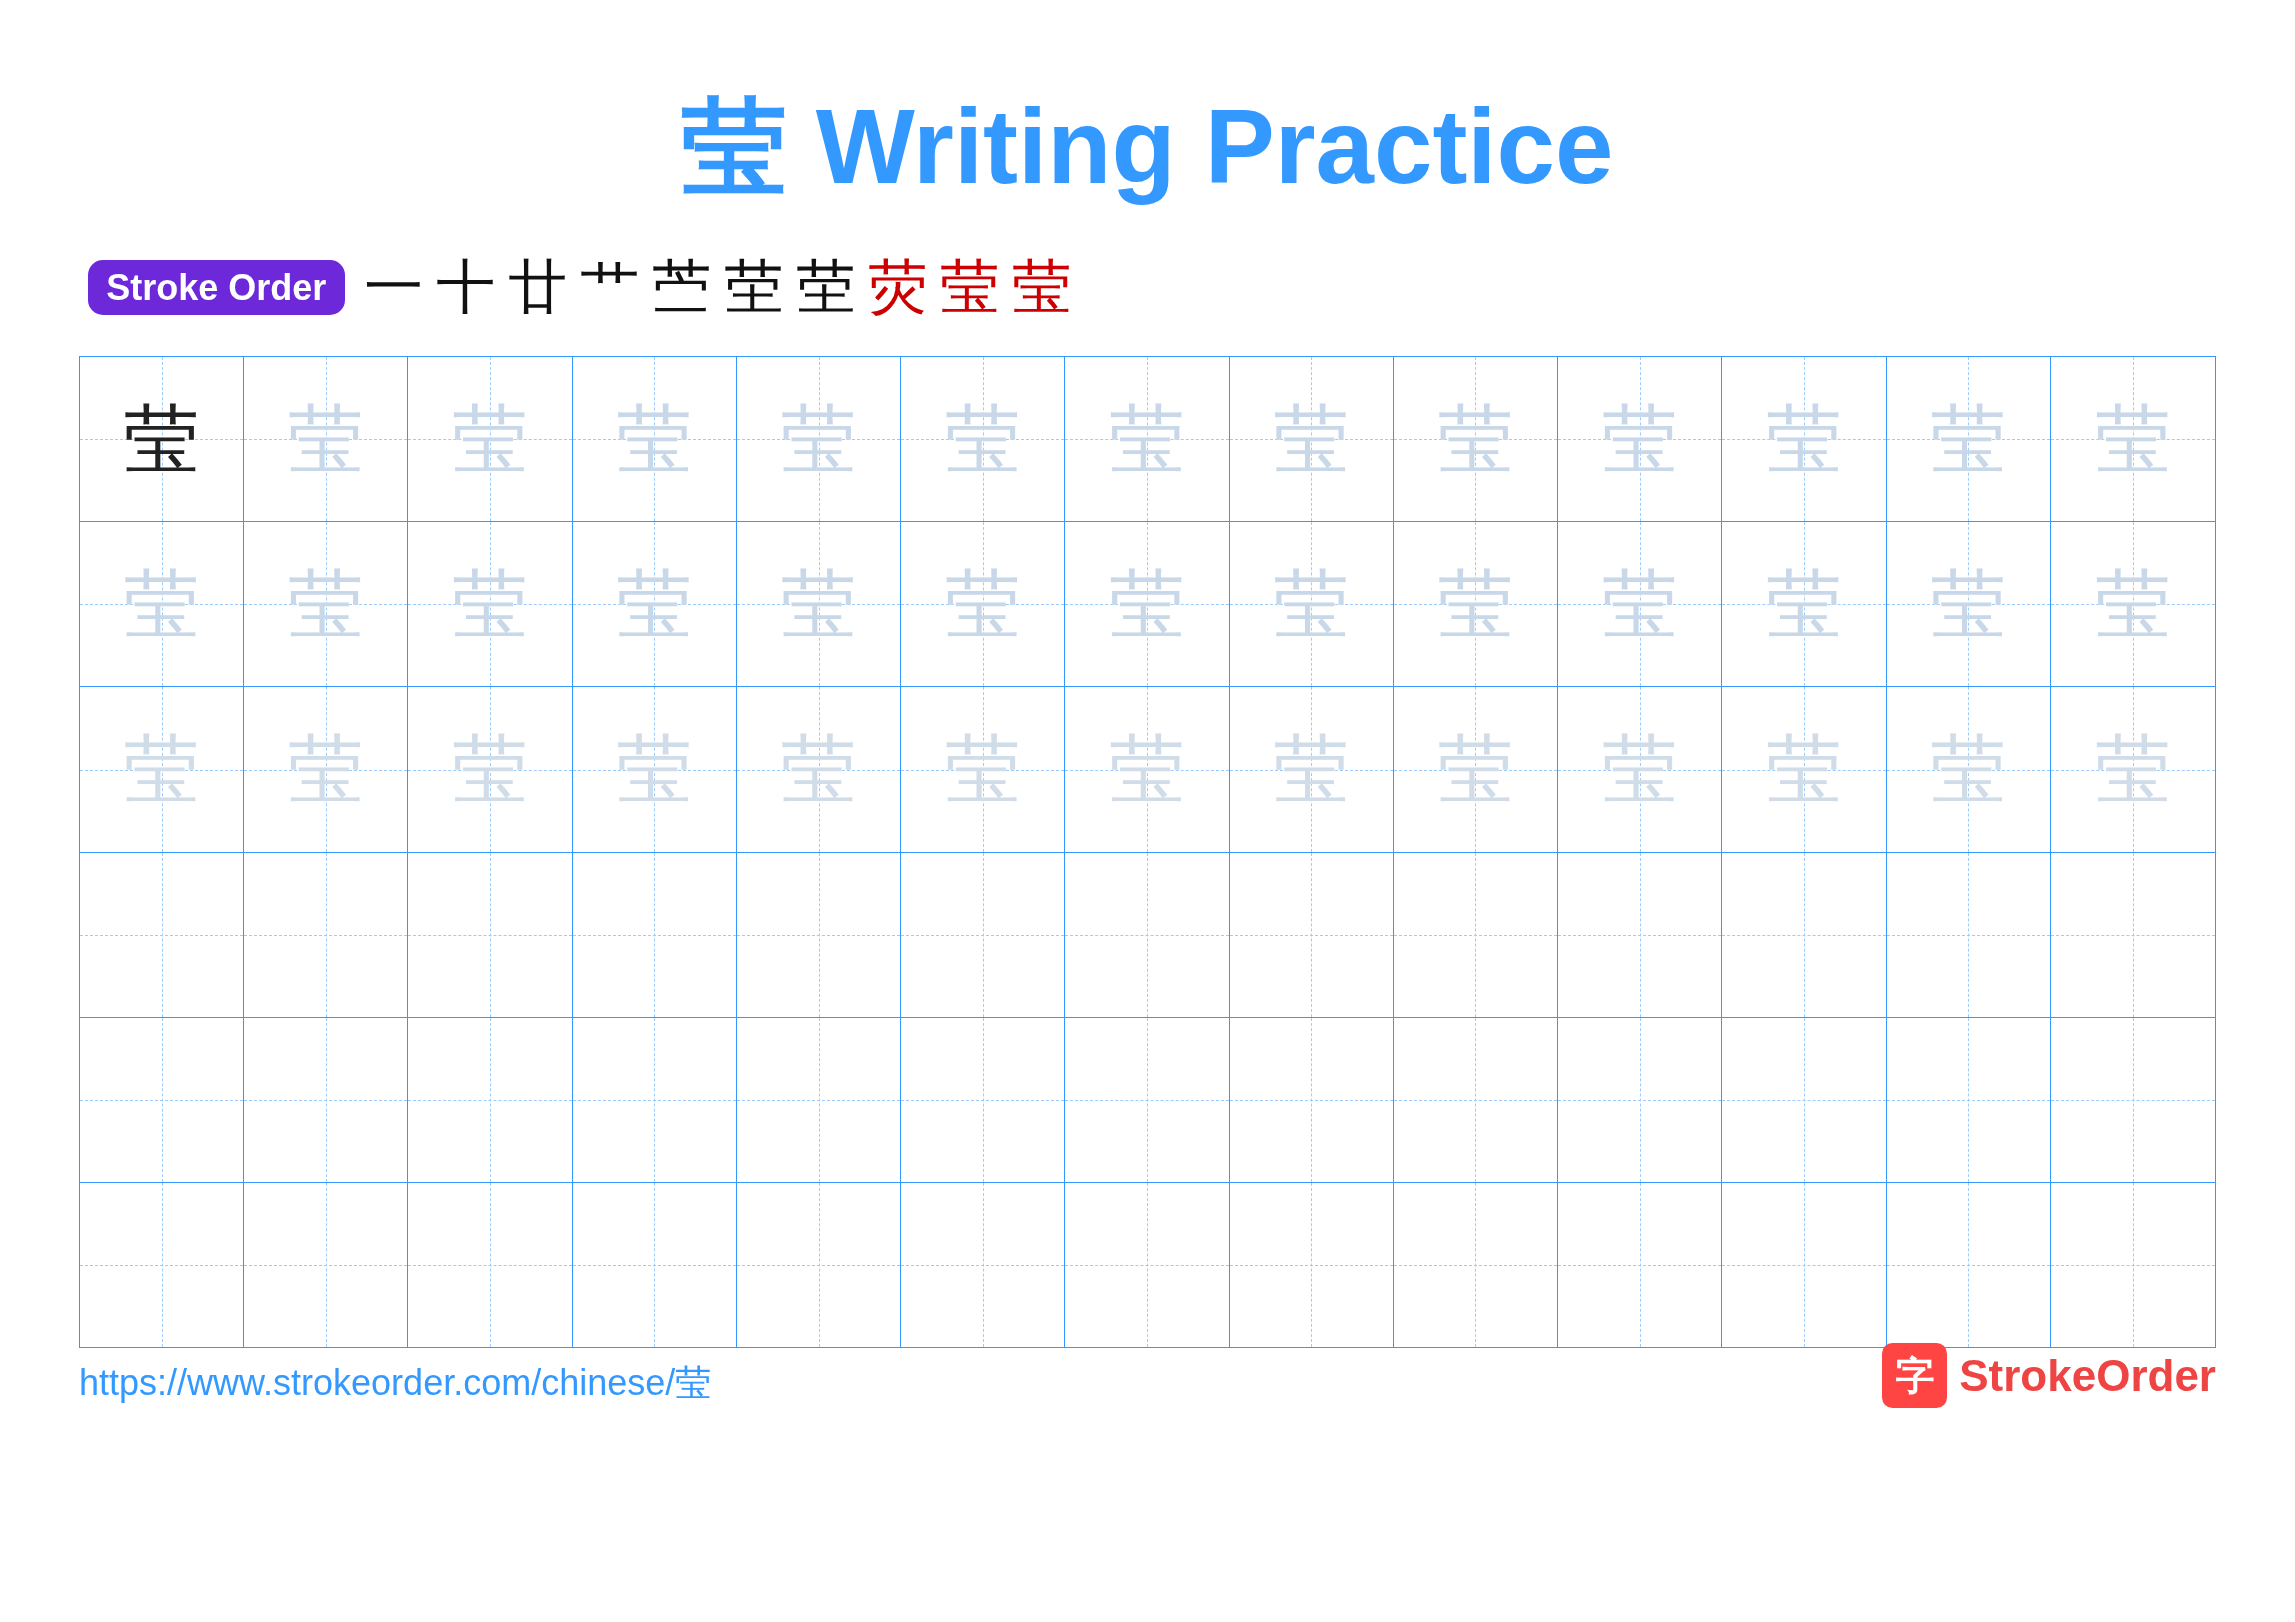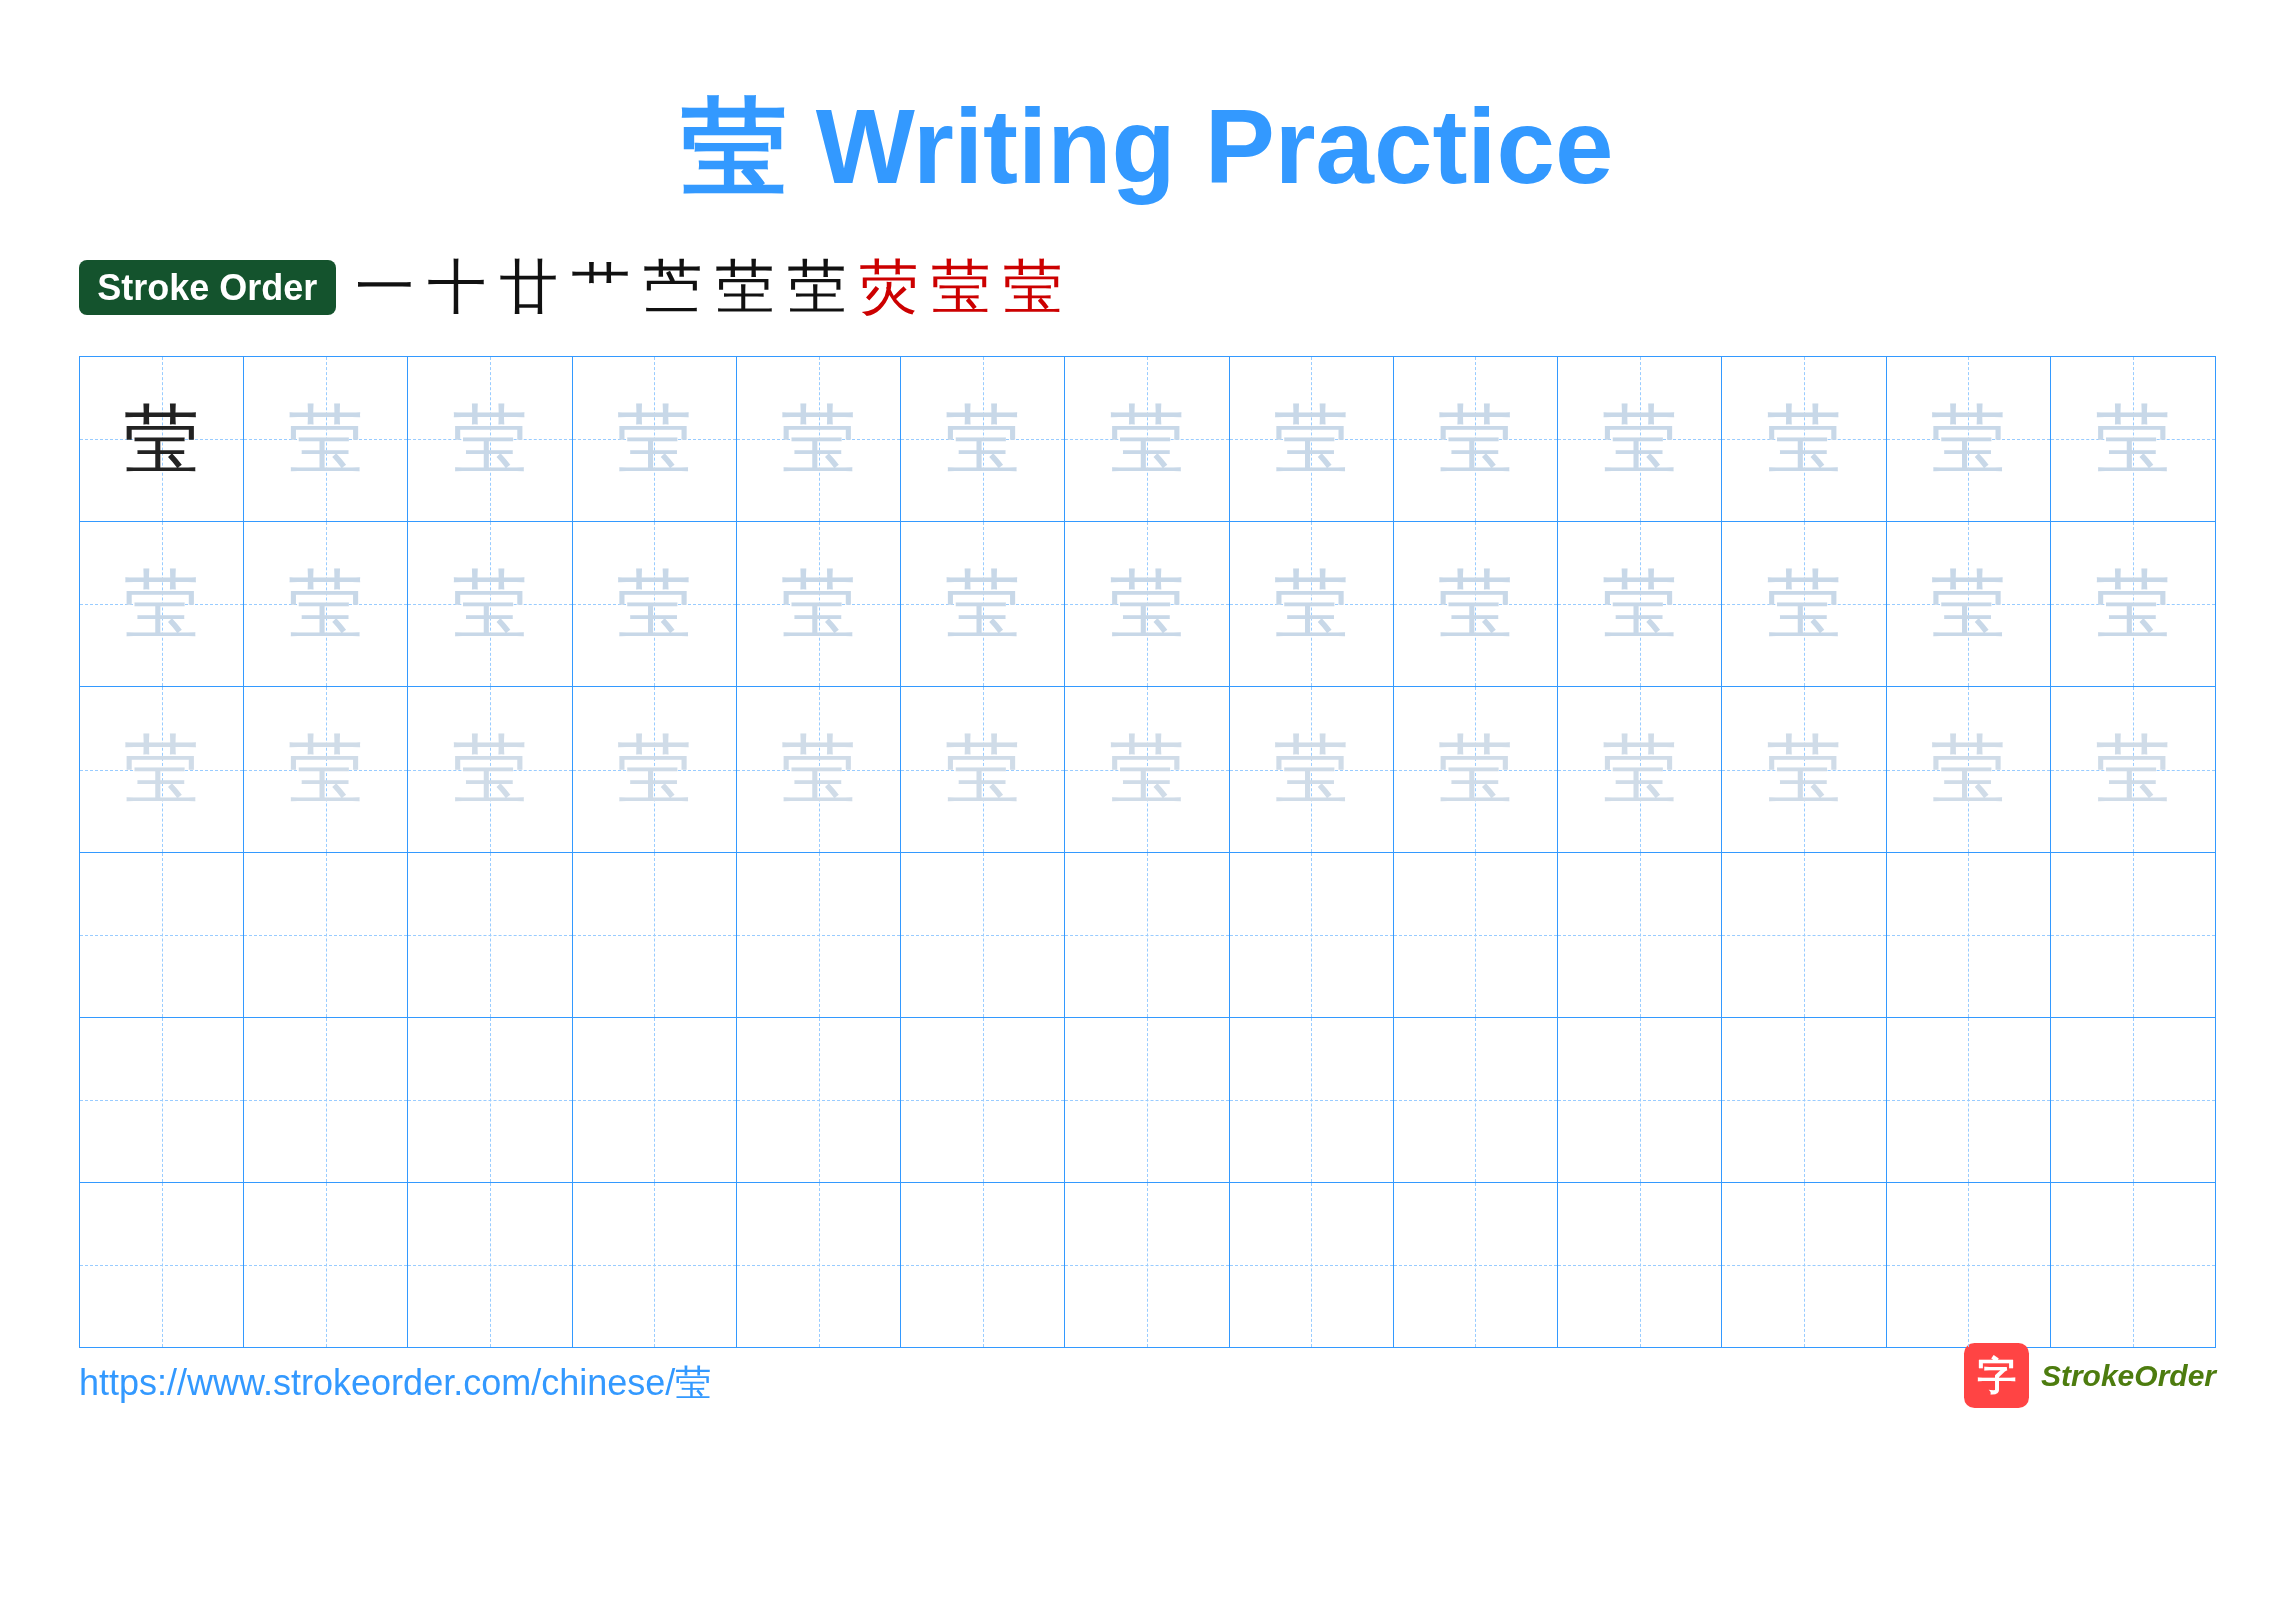--- a/index.html
+++ b/index.html
@@ -34,27 +34,28 @@
     }
 
     
     .stroke-order-row {
       display: flex;
       align-items: center;
       margin-bottom: 39px;
       gap: 19.6px;
     }
     .stroke-order-badge {
-      background: #14532d;
+      background: #6d28d9;
       color: #fff;
       font-size: 36px;
       font-weight: bold;
       padding: 6.5px 18.3px;
-      border-radius: 8px;
+      border-radius: 15px;
       white-space: nowrap;
+      margin-left: 9px;
     }
     .stroke-sequence {
       display: flex;
       align-items: center;
       gap: 13px;
     }
     .stroke-char {
       font-size: 59px;
       font-family: serif;
       line-height: 1;
@@ -153,24 +154,23 @@
       background: #ff4444;
       border-radius: 10.5px;
       display: flex;
       align-items: center;
       justify-content: center;
       color: white;
       font-size: 39px;
       font-weight: bold;
     }
     .footer-brand-name {
-      font-size: 30px;
+      font-size: 44px;
       font-weight: bold;
-      color: #4d7c0f;
-      font-style: italic;
+      color: #ef4444;
     }
   </style>
 </head>
 <body>
 
 <div class="page">
 
   <div class="title">
     <span class="title-text">莹 Writing Practice</span>
   </div>

